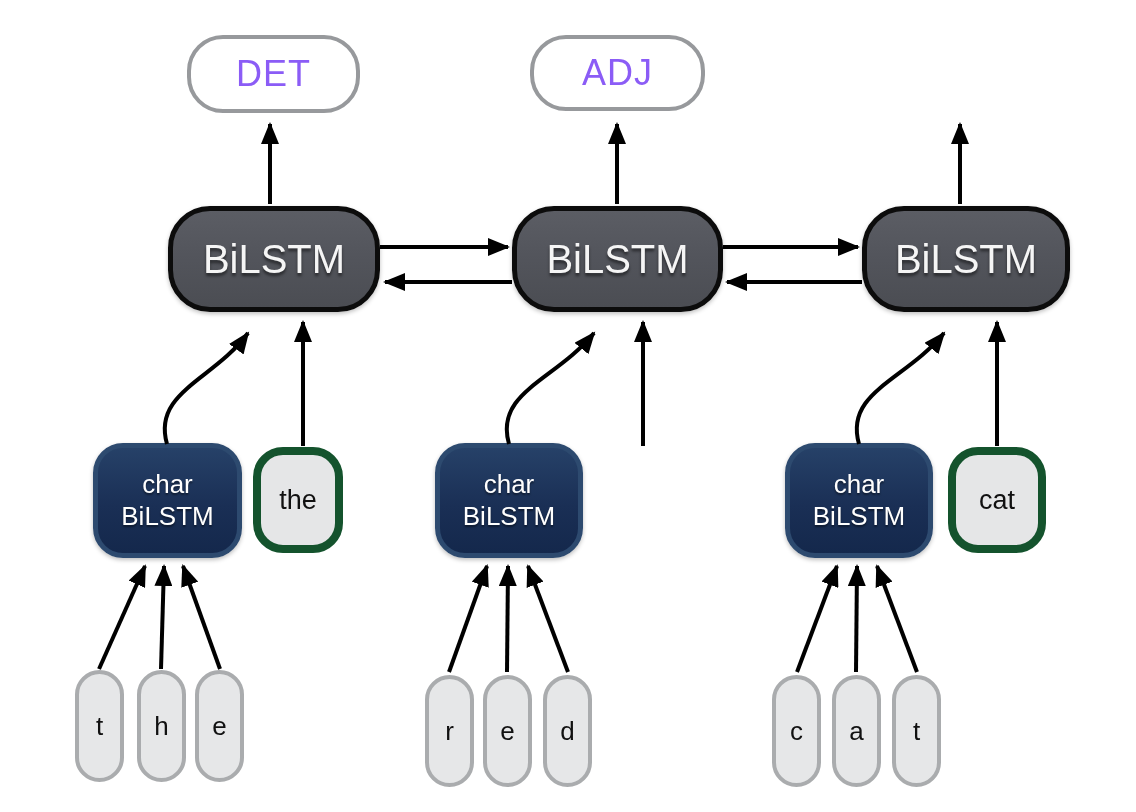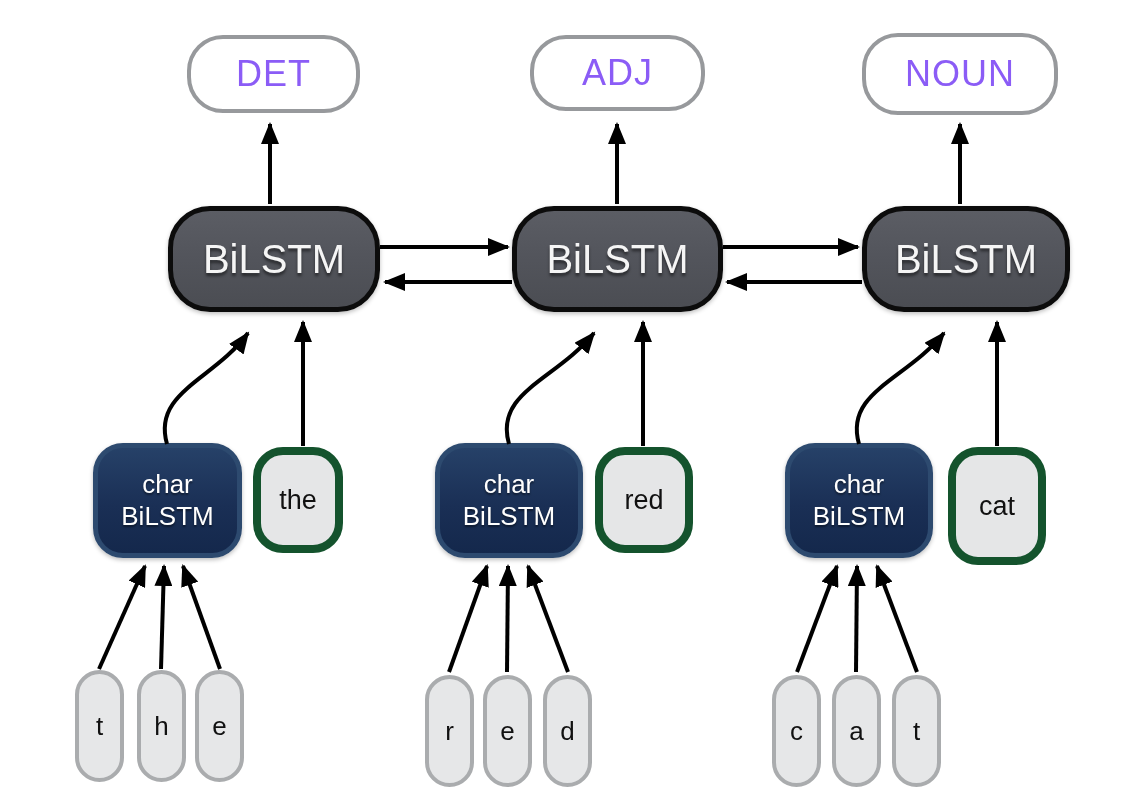--- a/index.html
+++ b/index.html
@@ -43,21 +43,21 @@
   .charb-1{left:93px;top:443px;width:149px;height:115px;}
   .charb-2{left:435px;top:443px;width:148px;height:115px;}
   .charb-3{left:785px;top:443px;width:148px;height:115px;}
   
   .word-node{
     background:#e5e6e7;border:8px solid #14532d;border-radius:30px;
     color:#111;font-size:27px;
   }
   .word-1{left:253px;top:447px;width:90px;height:106px;}
   .word-2{left:595px;top:447px;width:98px;height:106px;}
-  .word-3{left:948px;top:447px;width:98px;height:118px;}
+  .word-3{left:948px;top:447px;width:98px;height:106px;}
   
   .char-node{
     background:#e6e7e8;border:4px solid #aaacae;border-radius:25px;
     color:#111;font-size:26px;width:49px;height:112px;
   }
   .c-1-1{left:75px;top:670px;}  .c-1-2{left:137px;top:670px;} .c-1-3{left:195px;top:670px;}
   .c-2-1{left:425px;top:675px;} .c-2-2{left:483px;top:675px;} .c-2-3{left:543px;top:675px;}
   .c-3-1{left:772px;top:675px;} .c-3-2{left:832px;top:675px;} .c-3-3{left:892px;top:675px;}
 </style>
 </head>
@@ -104,23 +104,20 @@
       <path d="M917,672 L877,566" marker-end="url(#ah)"></path>
     </g>
   </svg>
 
   <div class="node tag-node tag-det">
     <span>DET</span>
   </div>
   <div class="node tag-node tag-adj">
     <span>ADJ</span>
   </div>
-  <div class="node tag-node tag-noun">
-    <span>NOUN</span>
-  </div>
 
   <div class="node bilstm-node bilstm-1">
     <span>BiLSTM</span>
   </div>
   <div class="node bilstm-node bilstm-2">
     <span>BiLSTM</span>
   </div>
   <div class="node bilstm-node bilstm-3">
     <span>BiLSTM</span>
   </div>
@@ -133,23 +130,20 @@
     <div>char</div>
     <div>BiLSTM</div>
   </div>
   <div class="node charb-node charb-3">
     <div>char</div>
     <div>BiLSTM</div>
   </div>
 
   <div class="node word-node word-1">
     <span>the</span>
-  </div>
-  <div class="node word-node word-2">
-    <span>red</span>
   </div>
   <div class="node word-node word-3">
     <span>cat</span>
   </div>
 
   <div class="node char-node c-1-1">
     <span>t</span>
   </div>
   <div class="node char-node c-1-2">
     <span>h</span>

